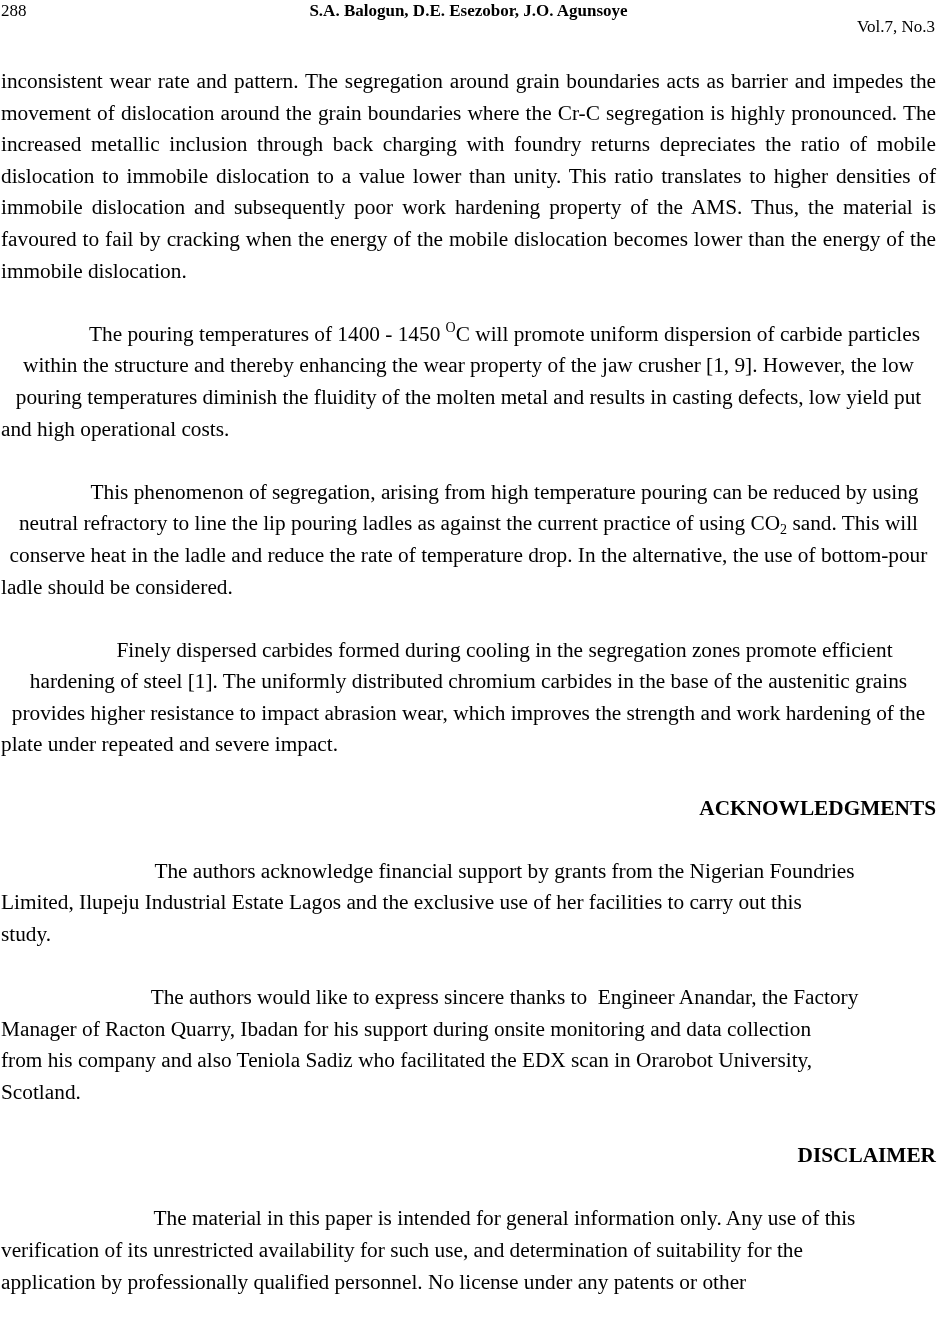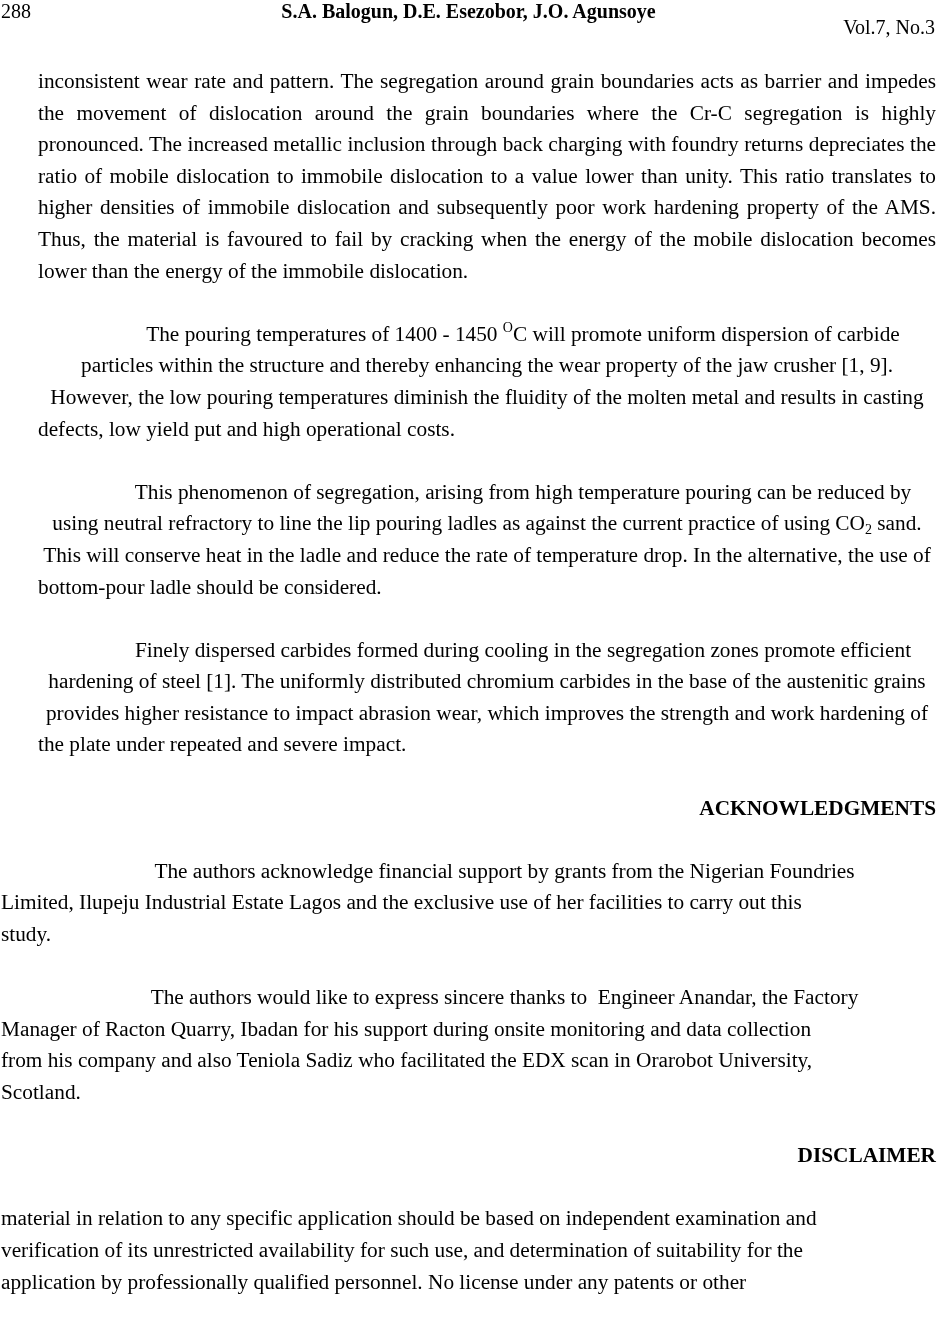--- a/index.html
+++ b/index.html
@@ -14,38 +14,37 @@
     position: relative;
     font-family: "Liberation Serif", "DejaVu Serif", serif;
     color: #000000;
   }
   .running-header {
     position: absolute;
     top: 0;
     left: 0;
     width: 937px;
     height: 24px;
-    font-size: 20px;
+    font-size: 17px;
     line-height: 22px;
   }
   .running-header .pg { position: absolute; left: 1px; top: 0; }
   .running-header .authors { position: absolute; left: 0; width: 937px; text-align: center; top: 0; font-weight: bold; }
   .running-header .vol { position: absolute; right: 2px; top: 16px; }
 
   .content {
     position: absolute;
     left: 1px;
     top: 66px;
     width: 935px;
     font-size: 21.3px;
     line-height: 31.6px;
   }
   p {
     margin: 0;
-    padding-left: 37px;
   }
   .just {
     text-align: justify;
     text-align-last: left;
   }
   .ragged {
     text-align: left;
   }
   .indent {
     text-indent: 72px;
@@ -116,18 +115,18 @@
     <div>Scotland.</div>
   </div>
 
   <div class="gap"></div>
 
   <h2>DISCLAIMER</h2>
 
   <div class="gap"></div>
 
   <div class="ragged">
-    <div>material in relation to any specific application should be based on independent examination and</div>
+    <div class="indent">The material in this paper is intended for general information only. Any use of this</div>
     <div>verification of its unrestricted availability for such use, and determination of suitability for the</div>
     <div>application by professionally qualified personnel. No license under any patents or other</div>
   </div>
 
 </div>
 
 </body></html>

